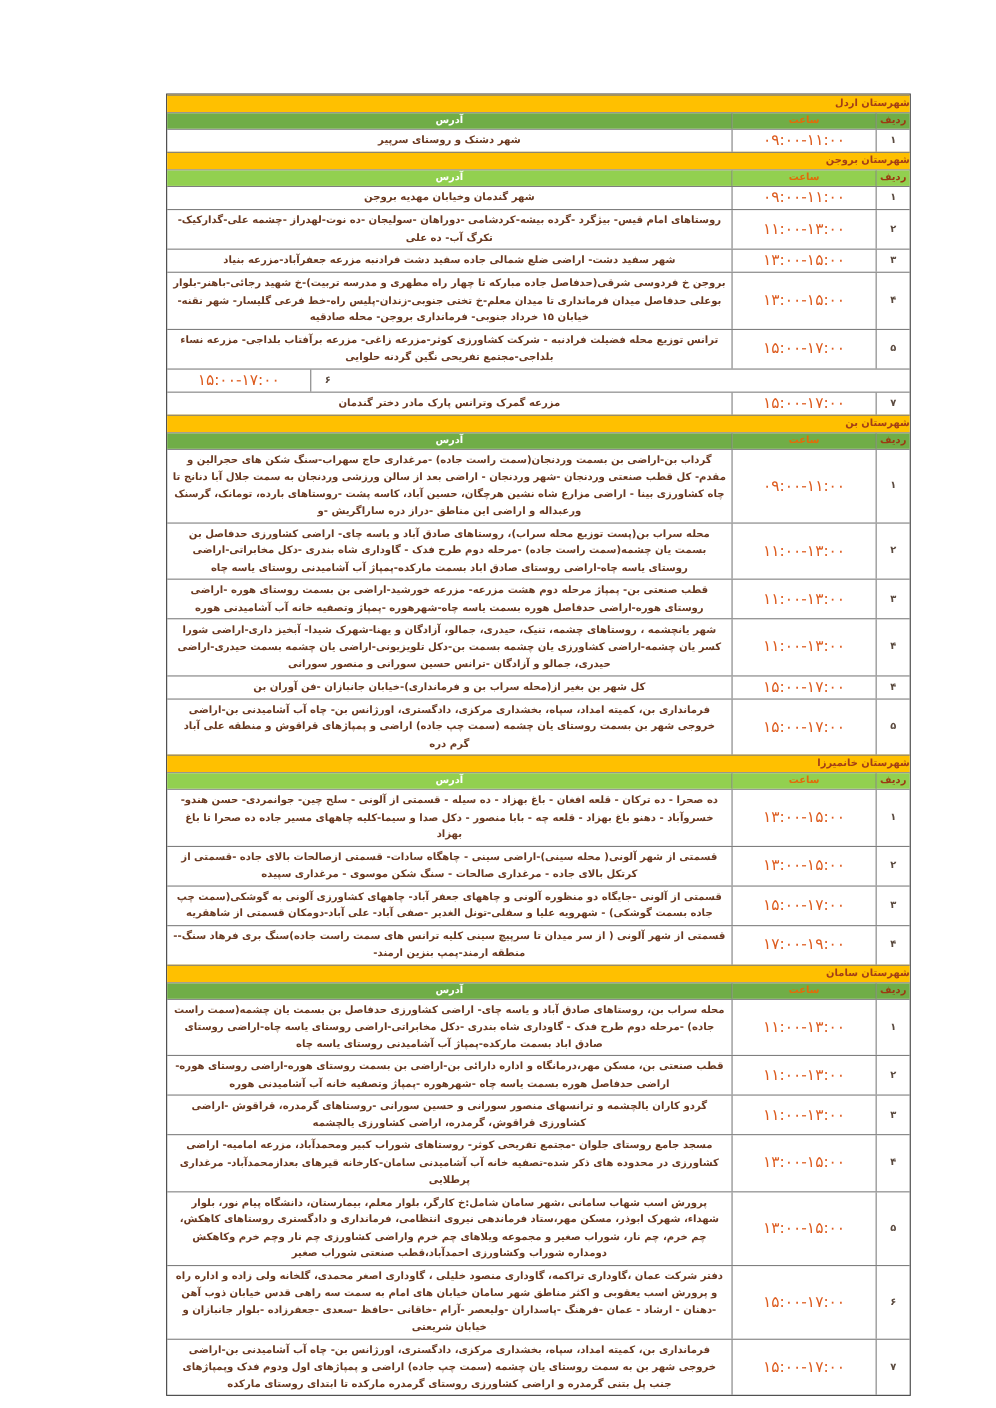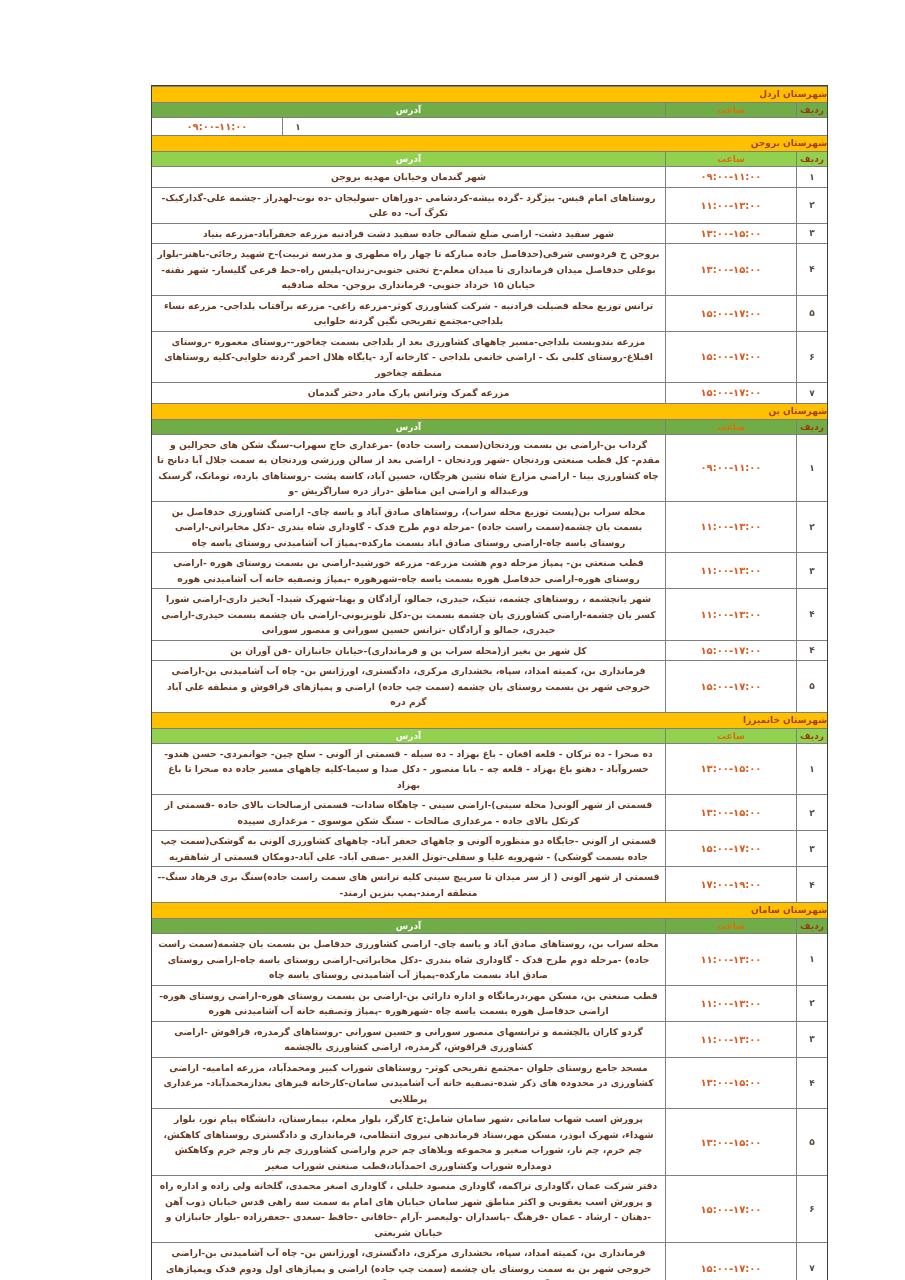--- a/index.html
+++ b/index.html
@@ -36,38 +36,39 @@
   .dark .head{background:#70AD47;}
   .light .head{background:#92D050;}
   .head.addr{color:#ffffff;text-align:center;}
   .head.time{color:#e26b0a;}
   .head.rno{color:#9c3912;}
   .row .cell{min-height:17px;}
   .row .addr{
     font-size:9.2px;color:#6b3a21;direction:rtl;line-height:15.5px;font-weight:bold;
   }
   .row .time{
-    font-size:10px;color:#dd5b1e;direction:ltr;font-weight:bold;letter-spacing:.3px;
+    font-size:14px;color:#dd5b1e;direction:ltr;font-weight:normal;letter-spacing:.3px;
   }
   .row .rno{font-size:9px;color:#5b4a3f;font-weight:bold;}
 </style>
 </head>
 <body>
 
 <div class="doc">
   <div id="sections">
   <section class="dark">
     <div class="bar">شهرستان اردل</div>
     <div class="hrow">
       <div class="cell addr head">آدرس</div>
       <div class="cell time head">ساعت</div>
       <div class="cell rno head">ردیف</div>
     </div>
     <div class="rows">
   <div class="row">
+    <div class="cell addr">شهر دشتک  و روستای سرپیر</div>
     <div class="cell time">۰۹:۰۰-۱۱:۰۰</div>
     <div class="cell rno">۱</div>
   </div>
 </div>
   </section>
 
   <section class="light">
     <div class="bar">شهرستان بروجن</div>
     <div class="hrow">
       <div class="cell addr head">آدرس</div>
@@ -99,21 +100,20 @@
     <div class="cell rno">۴</div>
   </div>
 
   <div class="row">
     <div class="cell addr">ترانس توزیع محله فضیلت فرادنبه - شرکت کشاورزی کوثر-مزرعه زاغی- مزرعه برآفتاب بلداجی- مزرعه نساء بلداجی-مجتمع تفریحی نگین گردنه حلوایی</div>
     <div class="cell time">۱۵:۰۰-۱۷:۰۰</div>
     <div class="cell rno">۵</div>
   </div>
 
   <div class="row">
-    <div class="cell addr">مزرعه بندوبست بلداجی-مسیر چاههای کشاورزی بعد از بلداجی بسمت چغاخور--روستای معموره -روستای اقبلاغ-روستای کلبی بک - اراضی خاتمی بلداجی - کارخانه آرد -پایگاه هلال احمر گردنه حلوایی-کلیه روستاهای منطقه چغاخور</div>
     <div class="cell time">۱۵:۰۰-۱۷:۰۰</div>
     <div class="cell rno">۶</div>
   </div>
 
   <div class="row">
     <div class="cell addr">مزرعه گمرک وترانس پارک مادر دختر گندمان</div>
     <div class="cell time">۱۵:۰۰-۱۷:۰۰</div>
     <div class="cell rno">۷</div>
   </div>
 </div>

